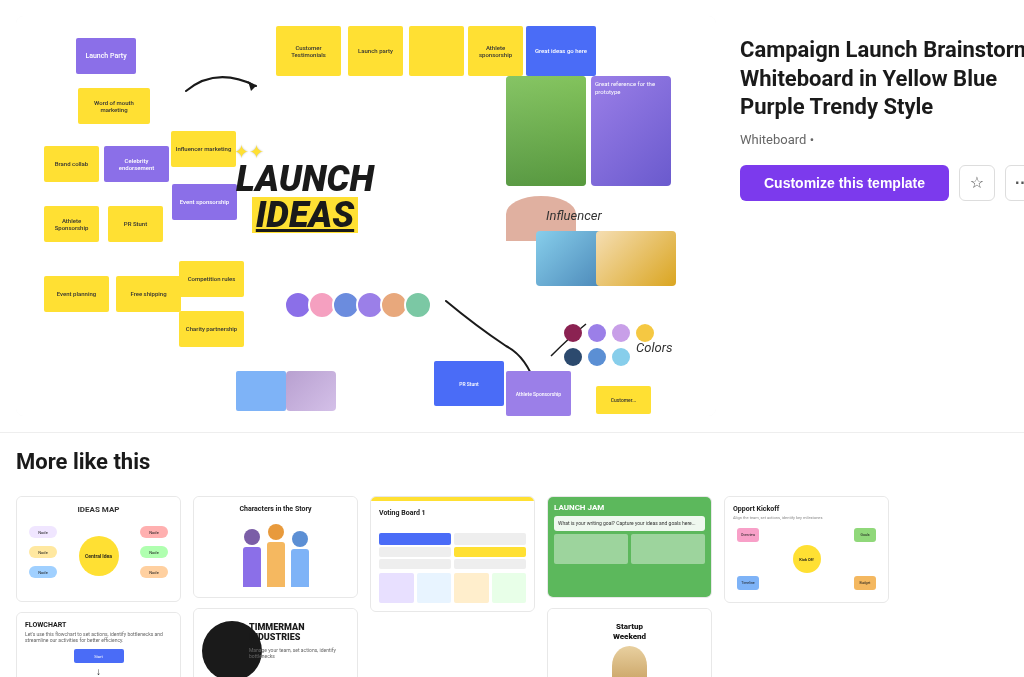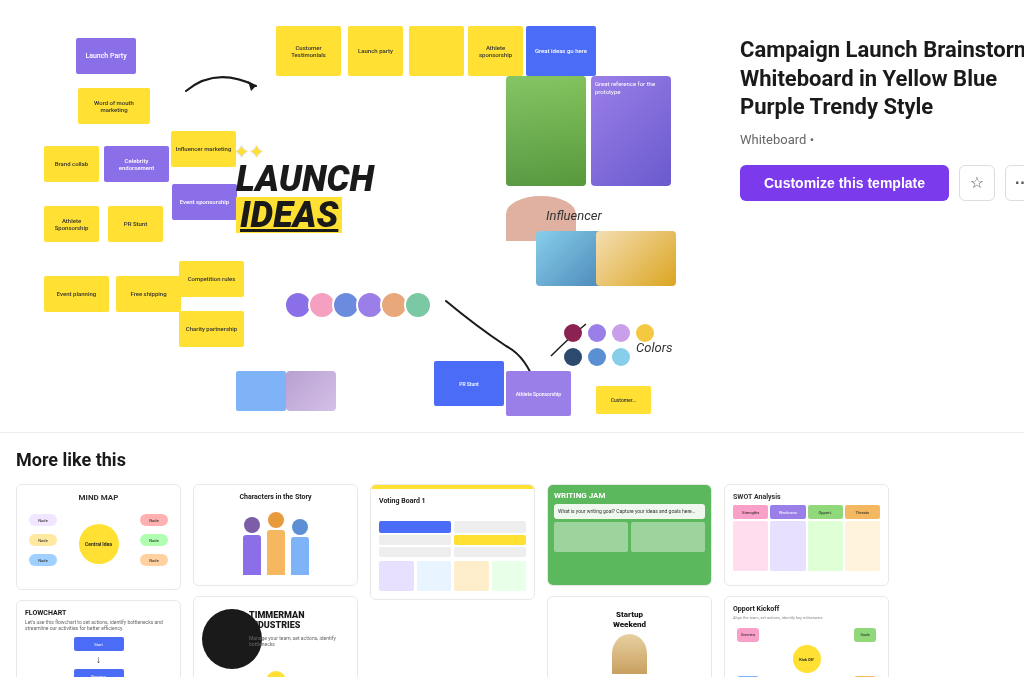--- a/index.html
+++ b/index.html
@@ -54,21 +54,21 @@
     }
     .sticky-yellow { background: #FFE033; }
     .sticky-purple { background: #8B6FE8; color: #fff; }
     .sticky-blue { background: #4A6CF7; color: #fff; }
 
     
     .launch-ideas {
       position: absolute;
       left: 220px;
       top: 145px;
-      text-align: left;
+      text-align: center;
     }
     .launch-text {
       font-size: 36px;
       font-weight: 900;
       color: #1a1a1a;
       line-height: 1;
       font-style: italic;
     }
     .ideas-text {
       font-size: 36px;
@@ -205,23 +205,23 @@
       color: #555;
       font-weight: 700;
     }
 
     
     .more-section {
       padding: 16px 16px 24px;
     }
 
     .more-title {
-      font-size: 18px;
+      font-size: 22px;
       font-weight: 700;
-      margin-bottom: 14px;
+      margin-bottom: 22px;
       color: #1a1a1a;
     }
 
     .thumbnails-grid {
       display: flex;
       gap: 12px;
       flex-wrap: wrap;
     }
 
     .thumb-col {
@@ -409,21 +409,21 @@
 </div>
 
 <div class="more-section">
   <h2 class="more-title">More like this</h2>
 
   <div class="thumbnails-grid">
 
     <div class="thumb-col">
       <div class="thumb-card">
         <div class="thumb-inner thumb-mindmap" style="min-height:100px;position:relative;">
-          <div class="mm-title">MIND MAP</div>
+          <div class="mm-title">IDEAS MAP</div>
           <div style="position:relative;height:75px;">
             <div class="thumb-mindmap-center">Central Idea</div>
             <div class="mm-node" style="left:4px;top:8px;">Node</div>
             <div class="mm-node" style="left:4px;top:28px;background:#FFE8A0;">Node</div>
             <div class="mm-node" style="left:4px;top:48px;background:#A0D0FF;">Node</div>
             <div class="mm-node" style="right:4px;top:8px;background:#FFB0B0;">Node</div>
             <div class="mm-node" style="right:4px;top:28px;background:#B0FFB0;">Node</div>
             <div class="mm-node" style="right:4px;top:48px;background:#FFD0A0;">Node</div>
           </div>
         </div>
@@ -496,55 +496,38 @@
             <div style="flex:1;height:30px;background:#FFEECC;border-radius:2px;"></div>
             <div style="flex:1;height:30px;background:#E8FFE8;border-radius:2px;"></div>
           </div>
         </div>
       </div>
     </div>
 
     <div class="thumb-col">
       <div class="thumb-card">
         <div class="thumb-inner" style="min-height:100px;background:#5CB85C;padding:6px;">
-          <div style="font-size:8px;font-weight:700;color:#fff;margin-bottom:4px;">WRITING JAM</div>
+          <div style="font-size:8px;font-weight:700;color:#fff;margin-bottom:4px;">LAUNCH JAM</div>
           <div style="background:rgba(255,255,255,0.9);border-radius:3px;padding:4px;font-size:5px;color:#333;line-height:1.4;margin-bottom:3px;">What is your writing goal? Capture your ideas and goals here...</div>
           <div style="display:flex;gap:3px;">
             <div style="flex:1;height:30px;background:rgba(255,255,255,0.4);border-radius:2px;"></div>
             <div style="flex:1;height:30px;background:rgba(255,255,255,0.4);border-radius:2px;"></div>
           </div>
         </div>
       </div>
       <div class="thumb-card">
         <div class="thumb-inner" style="min-height:90px;background:#fff;display:flex;flex-direction:column;align-items:center;justify-content:center;">
           <div style="font-size:8px;font-weight:900;color:#1a1a1a;text-align:center;line-height:1.2;">Startup<br>Weekend</div>
           <div style="width:35px;height:40px;background:linear-gradient(to bottom,#E8D0A0,#C8A060);border-radius:50% 50% 0 0;margin-top:4px;"></div>
         </div>
       </div>
     </div>
 
     <div class="thumb-col">
       <div class="thumb-card">
-        <div class="thumb-inner thumb-swot" style="min-height:100px;background:#fff;">
-          <div style="font-size:7px;font-weight:700;margin-bottom:4px;color:#333;">SWOT Analysis</div>
-          <div style="display:flex;gap:2px;margin-bottom:2px;">
-            <div style="flex:1;height:14px;background:#F8A0C8;border-radius:2px;font-size:4px;display:flex;align-items:center;justify-content:center;">Strengths</div>
-            <div style="flex:1;height:14px;background:#9B7FE8;border-radius:2px;font-size:4px;display:flex;align-items:center;justify-content:center;color:#fff;">Weakness</div>
-            <div style="flex:1;height:14px;background:#90D87A;border-radius:2px;font-size:4px;display:flex;align-items:center;justify-content:center;">Opport.</div>
-            <div style="flex:1;height:14px;background:#F4B860;border-radius:2px;font-size:4px;display:flex;align-items:center;justify-content:center;">Threats</div>
-          </div>
-          <div style="display:flex;gap:2px;">
-            <div style="flex:1;height:50px;background:#FFDCEE;border-radius:2px;"></div>
-            <div style="flex:1;height:50px;background:#E8E0FF;border-radius:2px;"></div>
-            <div style="flex:1;height:50px;background:#DFFFD6;border-radius:2px;"></div>
-            <div style="flex:1;height:50px;background:#FFF3DC;border-radius:2px;"></div>
-          </div>
-        </div>
-      </div>
-      <div class="thumb-card">
         <div class="thumb-inner" style="min-height:100px;background:#fff;position:relative;">
           <div style="font-size:7px;font-weight:700;margin-bottom:2px;">Opport Kickoff</div>
           <div style="font-size:4px;color:#888;margin-bottom:4px;">Align the team, set actions, identify key milestones</div>
           <div style="position:relative;height:70px;">
 
             <div style="position:absolute;left:50%;top:50%;transform:translate(-50%,-50%);width:28px;height:28px;background:#FFE033;border-radius:50%;display:flex;align-items:center;justify-content:center;font-size:4px;text-align:center;font-weight:600;z-index:2;">Kick Off</div>
 
             <div style="position:absolute;left:4px;top:4px;width:22px;height:14px;background:#F8A0C8;border-radius:3px;font-size:3.5px;display:flex;align-items:center;justify-content:center;text-align:center;">Overview</div>
             <div style="position:absolute;right:4px;top:4px;width:22px;height:14px;background:#90D87A;border-radius:3px;font-size:3.5px;display:flex;align-items:center;justify-content:center;">Goals</div>
             <div style="position:absolute;left:4px;bottom:4px;width:22px;height:14px;background:#7EB3F7;border-radius:3px;font-size:3.5px;display:flex;align-items:center;justify-content:center;">Timeline</div>

